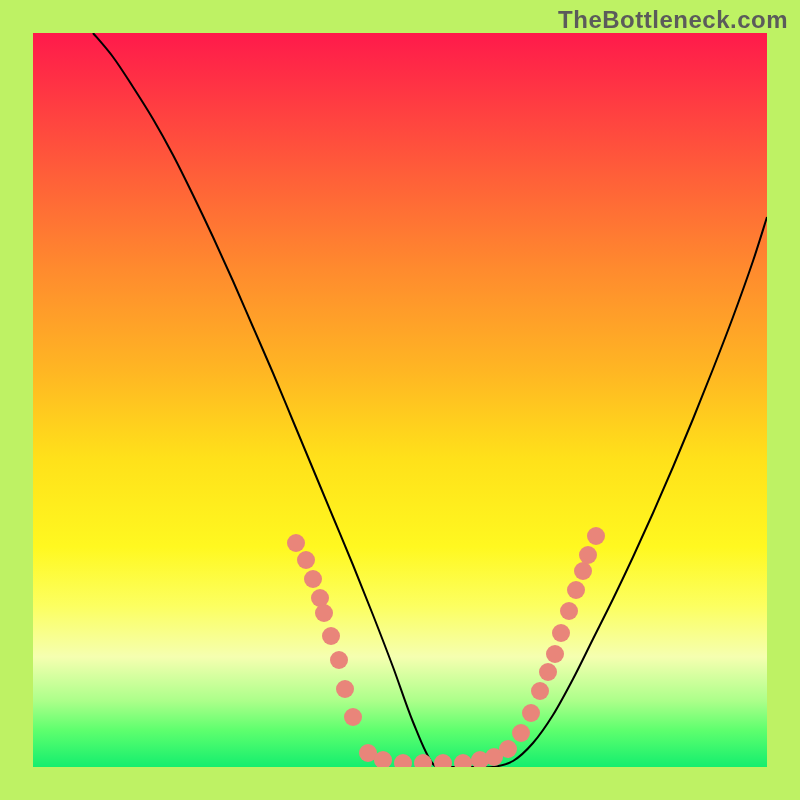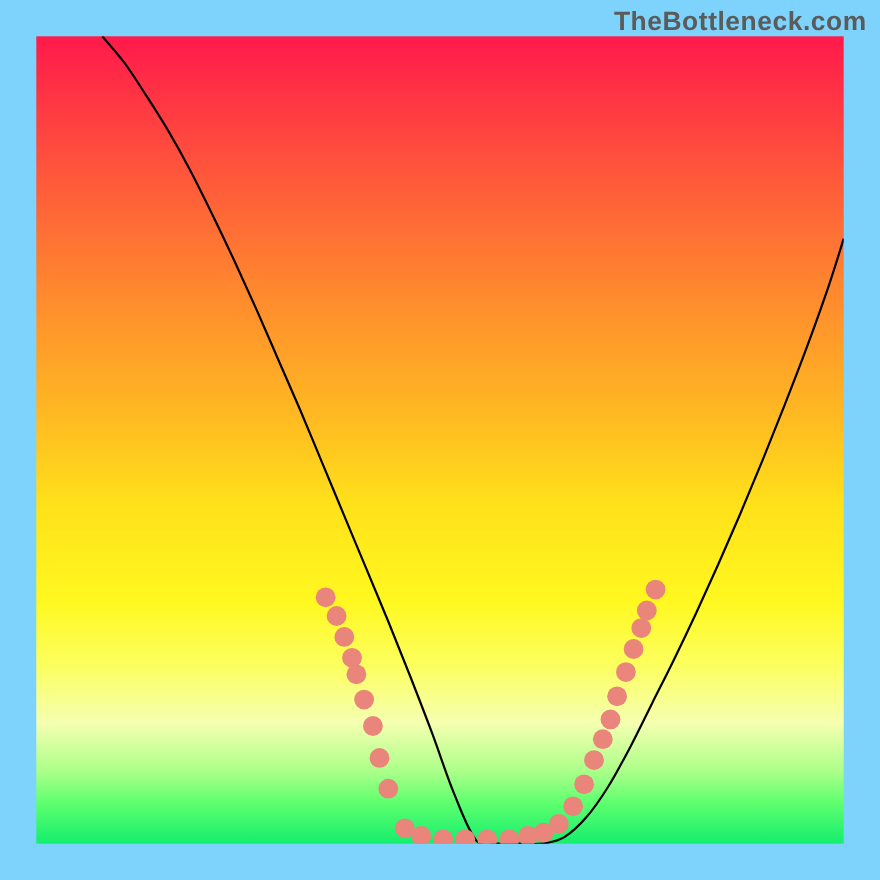--- a/index.html
+++ b/index.html
@@ -9,21 +9,21 @@
     height: 800px;
     background: #000;
     overflow: hidden;
   }
   .frame {
     position: absolute;
     left: 0;
     top: 0;
     width: 800px;
     height: 800px;
-    background: #7dd3fc;
+    background: #bef264;
   }
   .plot-area {
     position: absolute;
     left: 33px;
     top: 33px;
     width: 734px;
     height: 734px;
     
     background: linear-gradient(
       to bottom,

